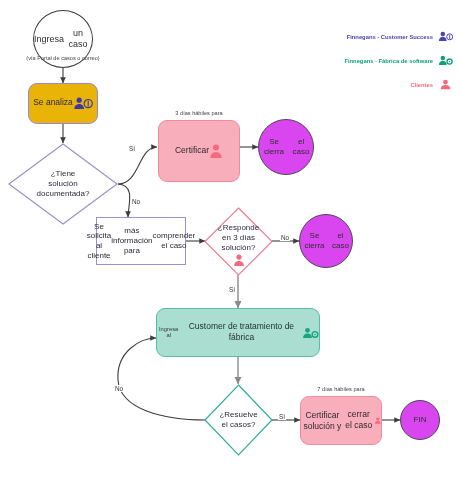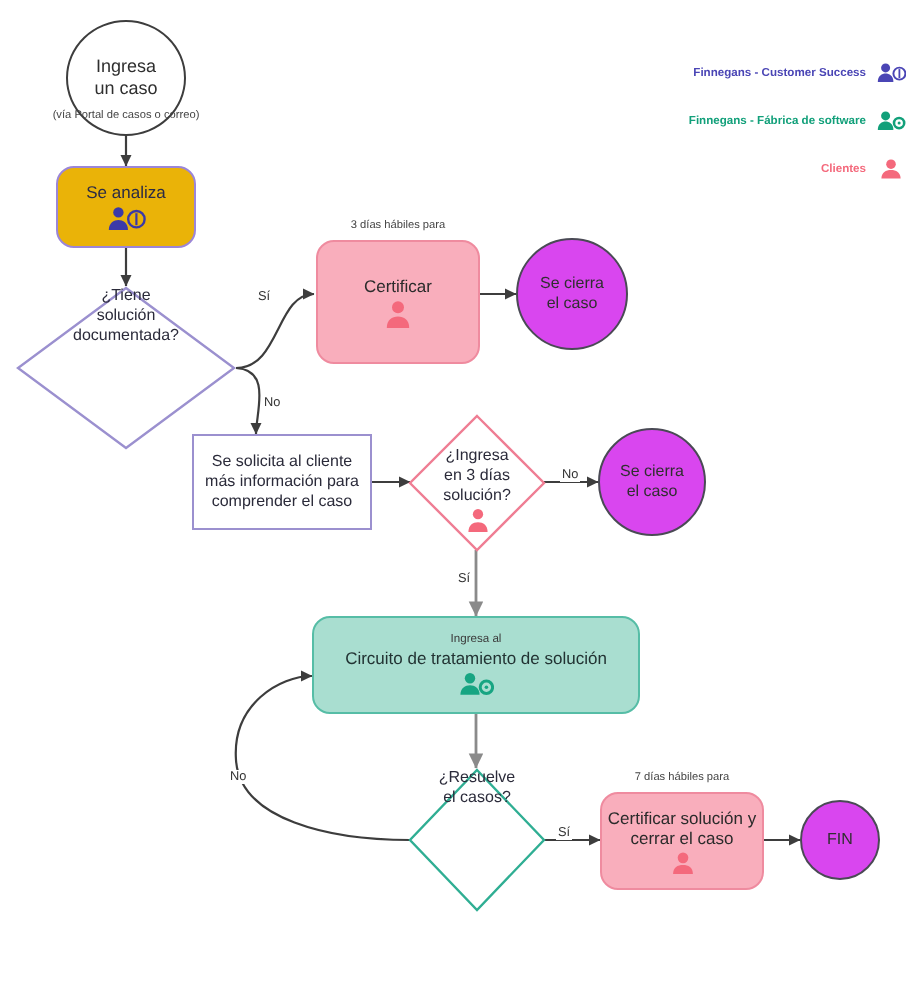--- a/index.html
+++ b/index.html
@@ -6,21 +6,21 @@
   body{
     width:461px;height:500px;
     background:#ffffff;
     font-family:"Liberation Sans", sans-serif;
     overflow:hidden;
     position:relative;
   }
   #canvas{position:absolute;inset:0;width:461px;height:500px;}
   svg.layer{position:absolute;left:0;top:0;width:461px;height:500px;pointer-events:none;}
 
-  .node{position:absolute;box-sizing:border-box;display:flex;flex-direction:column;
+  .node{position:absolute;box-sizing:border-box;display:flex;flex-direction:row;
         align-items:center;justify-content:center;text-align:center;}
   .node .txt{line-height:1.22;}
 
   
   .start-circle{
     border:1.4px solid #3d3d3d;border-radius:50%;background:#fff;
     font-size:9px;color:#2f2f2f;
   }
   .end-circle{
     border:1.4px solid #4a4a55;border-radius:50%;background:#d946ef;
@@ -39,21 +39,21 @@
     font-size:8.5px;color:#233;
   }
   .box-outline-purple{
     background:#fff;border:1.2px solid #9b90cf;border-radius:0;
     font-size:8px;color:#2b2b3a;
   }
 
   .diamond{position:absolute;}
   .diamond .dlabel{
     position:absolute;left:0;top:0;width:100%;height:100%;
-    display:flex;flex-direction:column;align-items:center;justify-content:flex-start;
+    display:flex;flex-direction:column;align-items:center;justify-content:center;
     text-align:center;font-size:8px;color:#2b2b3a;line-height:1.25;
   }
 
   .caption{position:absolute;font-size:5.6px;color:#444;text-align:center;white-space:nowrap;}
   .edge-label{position:absolute;font-size:6.4px;color:#333;background:#fff;padding:0 1px;white-space:nowrap;}
 
   
   #legend{position:absolute;right:8px;top:30px;width:145px;}
   .leg-row{display:flex;align-items:center;justify-content:flex-end;gap:5px;margin-bottom:11px;height:13px;}
   .leg-text{font-size:5.8px;font-weight:bold;white-space:nowrap;}
@@ -147,38 +147,38 @@
     <span class="txt">Se solicita al cliente</span>
     <span class="txt">más información para</span>
     <span class="txt">comprender el caso</span>
   </div>
 
   <div class="diamond" style="left:204px;top:207px;width:69px;height:69px;">
     <svg width="69" height="69" viewBox="0 0 69 69">
       <polygon points="34.5,1 68,34.5 34.5,68 1,34.5" fill="#ffffff" stroke="#ef7d93" stroke-width="1.2"></polygon>
     </svg>
     <div class="dlabel" style="justify-content:flex-start;padding-top:16px;">
-      <span>¿Ingresa</span>
+      <span>¿Responde</span>
       <span>en 3 días</span>
       <span>solución?</span>
       <svg class="ico" width="12" height="12" viewBox="0 0 14 14" style="margin-top:1px;">
         <circle cx="7" cy="3.6" r="3" fill="#f4697c"></circle>
         <path d="M1.4,14 C1.4,10 4,8.3 7,8.3 C10,8.3 12.6,10 12.6,14 z" fill="#f4697c"></path>
       </svg>
     </div>
   </div>
 
   <div class="node end-circle" style="left:299px;top:214px;width:54px;height:54px;">
     <span class="txt">Se cierra</span>
     <span class="txt">el caso</span>
   </div>
 
   <div class="node box-green" style="left:156px;top:308px;width:164px;height:49px;">
     <span class="sub">Ingresa al</span>
-    <span class="txt" style="margin-bottom:2px;">Circuito de tratamiento de solución</span>
+    <span class="txt" style="margin-bottom:2px;">Customer de tratamiento de fábrica</span>
     <svg class="ico" width="18" height="12" viewBox="0 0 18 12">
       <circle cx="6" cy="3.1" r="2.6" fill="#17a582"></circle>
       <path d="M1.2,11.4 C1.2,8 3.7,6.6 6,6.6 C8.3,6.6 10.8,8 10.8,11.4 z" fill="#17a582"></path>
       <circle cx="14.2" cy="7.6" r="3.1" fill="none" stroke="#17a582" stroke-width="1.5"></circle>
       <circle cx="14.2" cy="7.6" r="0.9" fill="#17a582"></circle>
     </svg>
   </div>
 
   <div class="diamond" style="left:204px;top:384px;width:69px;height:72px;">
     <svg width="69" height="72" viewBox="0 0 69 72">

